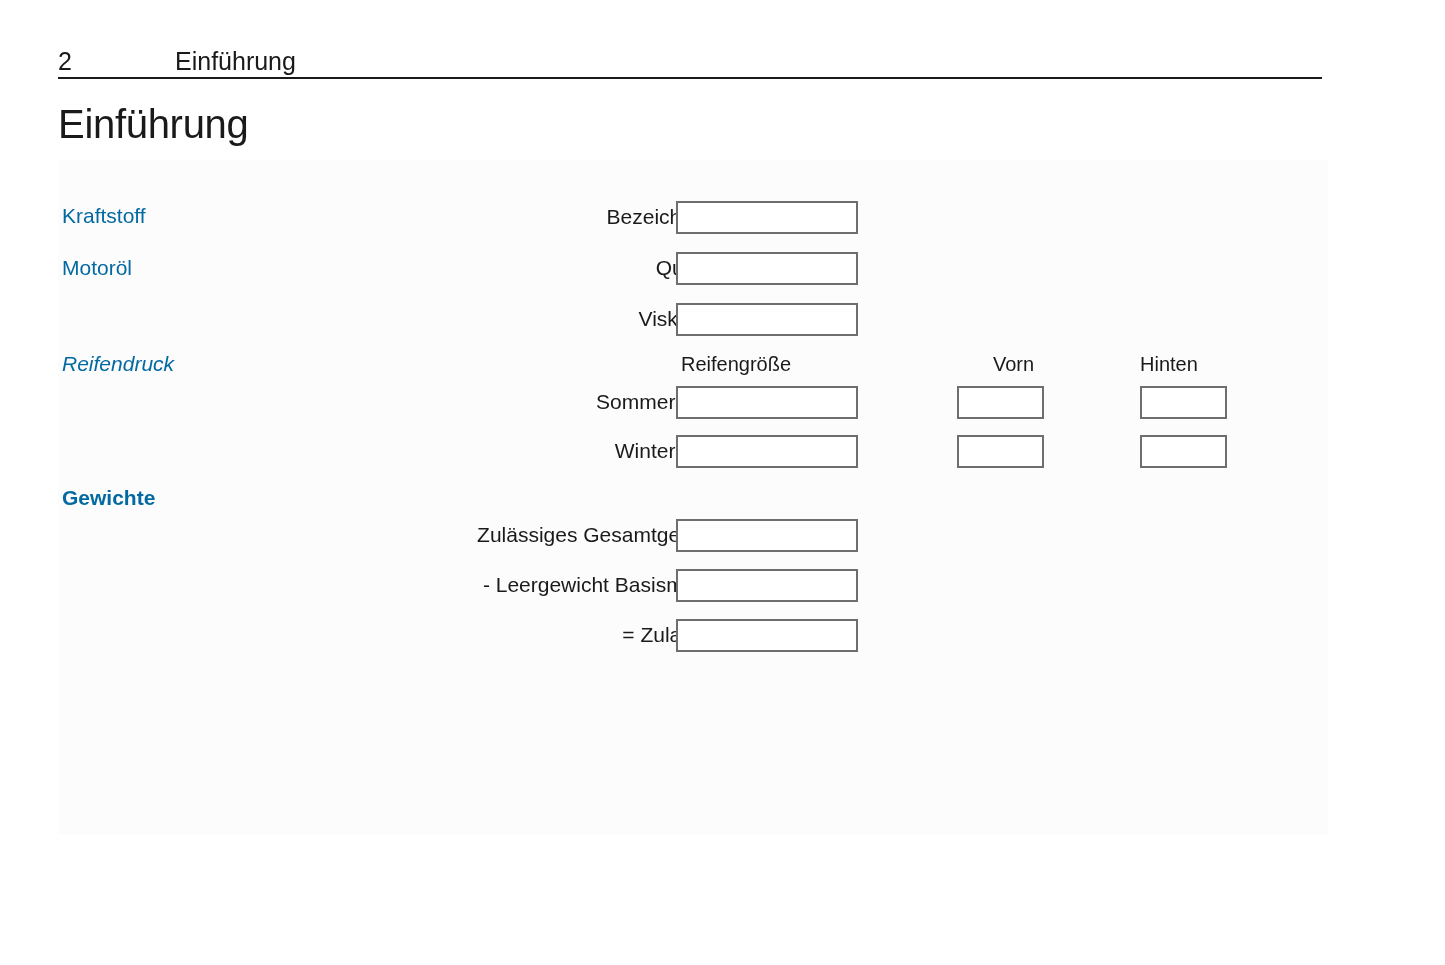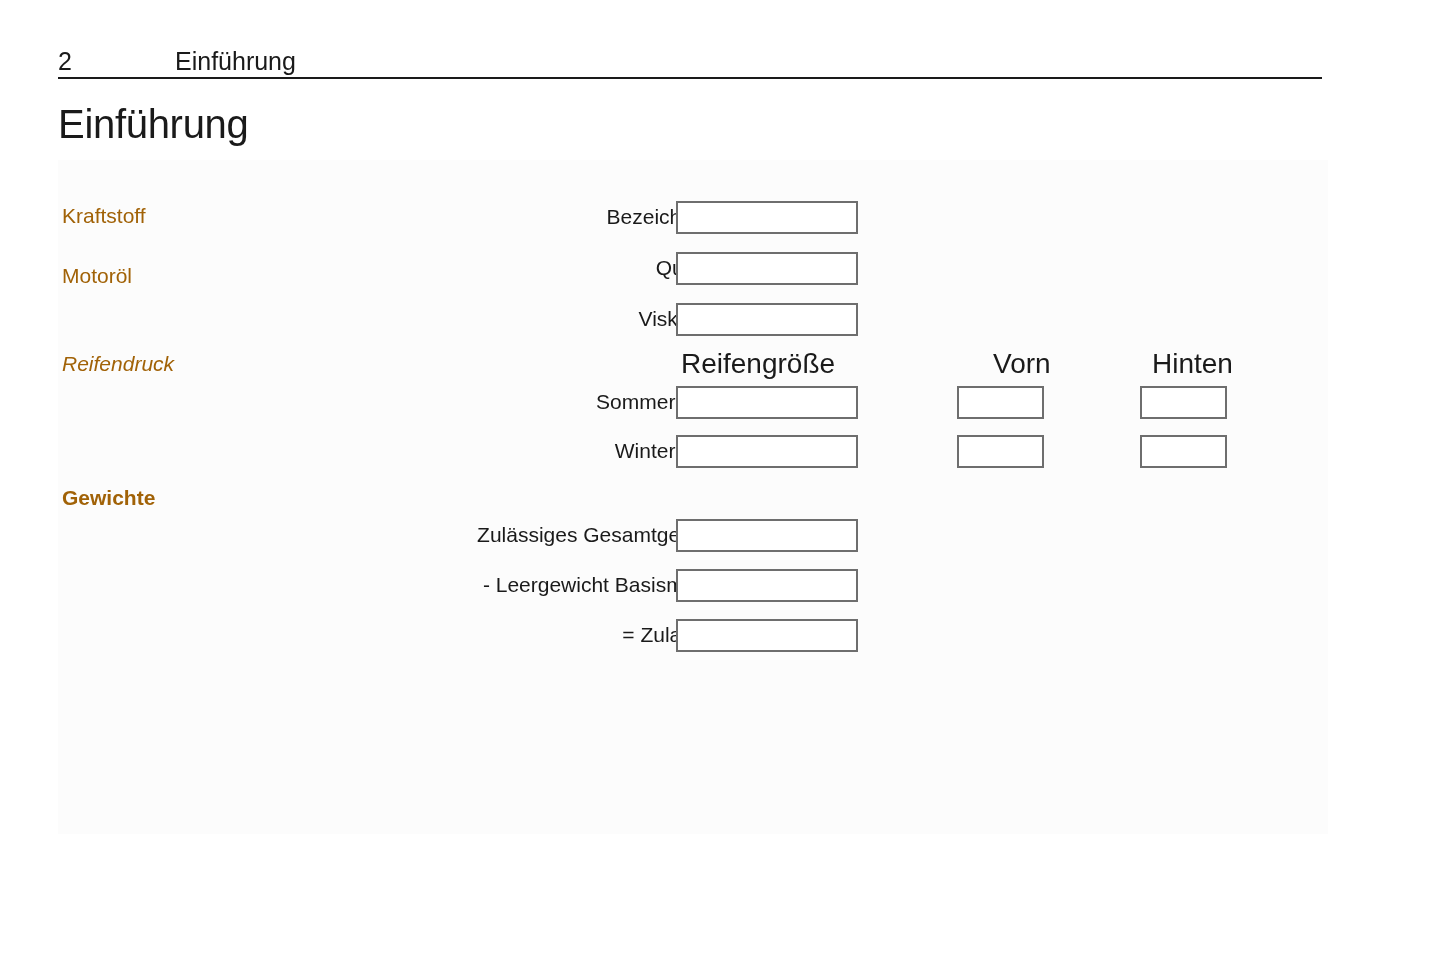--- a/index.html
+++ b/index.html
@@ -68,36 +68,36 @@
     top: 160px;
     width: 1270px;
     height: 674px;
     background: #fcfcfc;
   }
 
   .section-label {
     position: absolute;
     font-size: 21px;
     line-height: 26px;
-    color: #a16207;
+    color: #0369a1;
     white-space: nowrap;
   }
 
   .field-label {
     position: absolute;
     font-size: 21px;
     line-height: 26px;
     color: #1a1a1a;
     white-space: nowrap;
     text-align: right;
   }
 
   .col-header {
     position: absolute;
-    font-size: 28px;
+    font-size: 20px;
     line-height: 26px;
     color: #1a1a1a;
     white-space: nowrap;
   }
 
   .input-box {
     position: absolute;
     background: #ffffff;
     border: 2px solid #6e6e6e;
     box-sizing: border-box;
@@ -115,36 +115,36 @@
   <div class="page-number">2</div>
   <div class="header-chapter">Einführung</div>
   <div class="header-rule"></div>
 </div>
 
 <div class="chapter-title">Einführung</div>
 
 <div class="form-panel">
 
   <div class="section-label" style="left:4px; top:43px;">Kraftstoff</div>
-  <div class="section-label" style="left:4px; top:95px;margin-top:8px;">Motoröl</div>
+  <div class="section-label" style="left:4px; top:95px;">Motoröl</div>
   <div class="section-label" style="left:4px; top:191px;font-style:italic;">Reifendruck</div>
   <div class="section-label" style="left:4px; top:325px;font-weight:bold;">Gewichte</div>
 
   <div class="field-label lbl-right" style="top:44px;">Bezeichnung</div>
   <div class="input-box box-wide" style="left:618px; top:41px;"></div>
 
   <div class="field-label lbl-right" style="top:95px;">Qualität</div>
   <div class="input-box box-wide" style="left:618px; top:92px;"></div>
 
   <div class="field-label lbl-right" style="top:146px;">Viskosität</div>
   <div class="input-box box-wide" style="left:618px; top:143px;"></div>
 
   <div class="col-header" style="left:623px; top:191px;">Reifengröße</div>
   <div class="col-header" style="left:935px; top:191px;">Vorn</div>
-  <div class="col-header" style="left:1082px;top:191px;margin-left:12px;">Hinten</div>
+  <div class="col-header" style="left:1082px;top:191px;">Hinten</div>
 
   <div class="field-label lbl-right" style="top:229px;">Sommerreifen</div>
   <div class="input-box box-wide" style="left:618px;  top:226px;"></div>
   <div class="input-box box-small" style="left:899px;  top:226px;"></div>
   <div class="input-box box-small" style="left:1082px; top:226px;"></div>
 
   <div class="field-label lbl-right" style="top:278px;">Winterreifen</div>
   <div class="input-box box-wide" style="left:618px;  top:275px;"></div>
   <div class="input-box box-small" style="left:899px;  top:275px;"></div>
   <div class="input-box box-small" style="left:1082px; top:275px;"></div>

